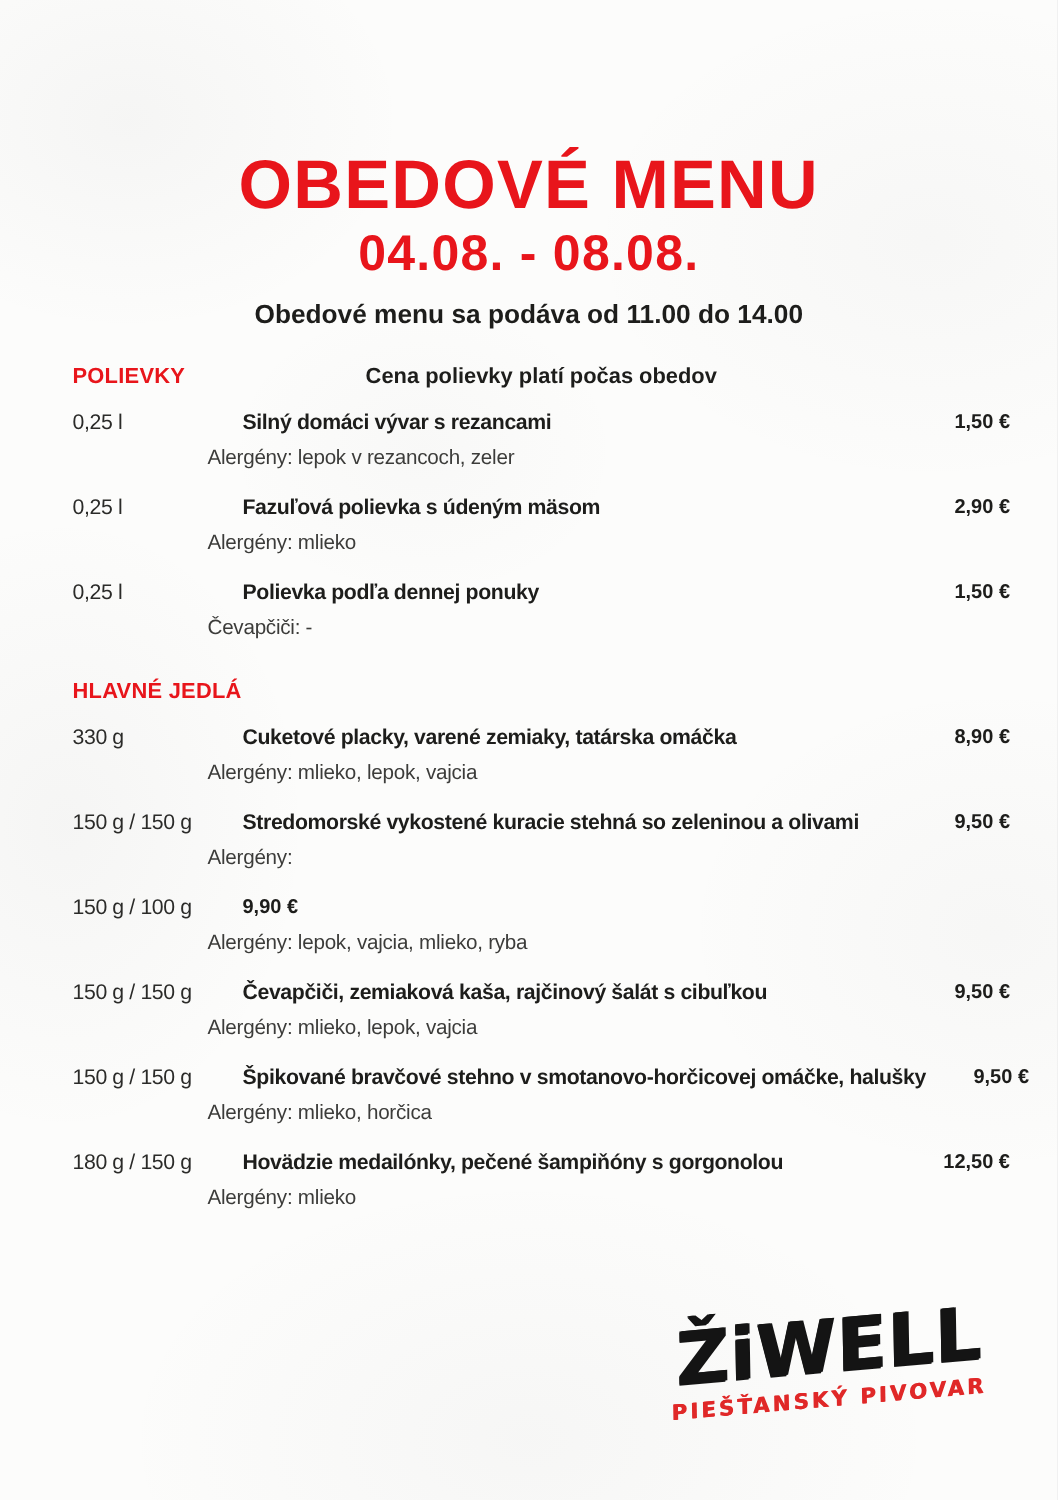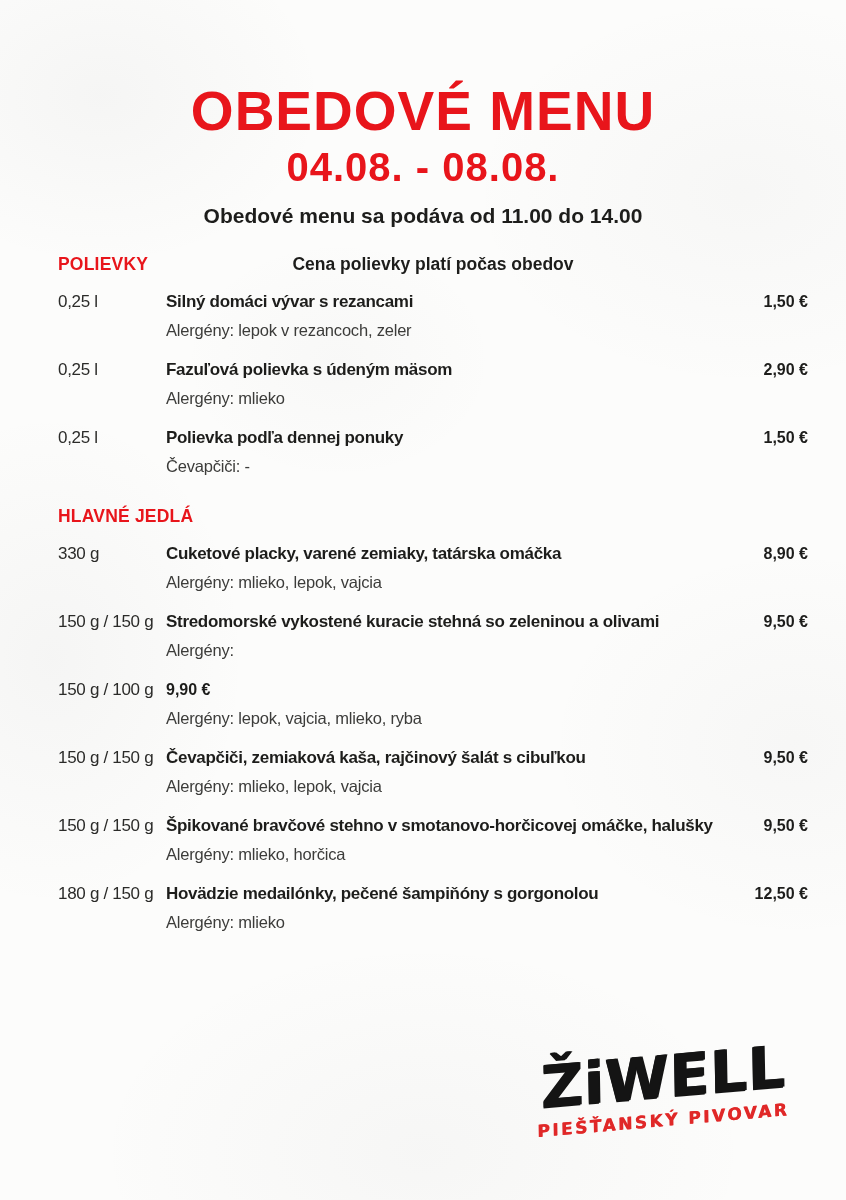--- a/index.html
+++ b/index.html
@@ -16,21 +16,21 @@
     background-image:
       radial-gradient(ellipse 340px 260px at 12% 8%,  rgba(120,120,120,0.05), transparent 65%),
       radial-gradient(ellipse 420px 300px at 88% 16%, rgba(120,120,120,0.04), transparent 65%),
       radial-gradient(ellipse 300px 380px at 6% 55%,  rgba(120,120,120,0.05), transparent 65%),
       radial-gradient(ellipse 380px 300px at 94% 62%, rgba(120,120,120,0.04), transparent 65%),
       radial-gradient(ellipse 500px 320px at 50% 96%, rgba(120,120,120,0.045), transparent 65%),
       radial-gradient(ellipse 260px 200px at 40% 30%, rgba(130,130,130,0.03), transparent 60%);
     color: #1d1d1b;
   }
 
-  .header { padding-top: 84px; text-align: center; }
+  .header { padding-top: 120px; text-align: center; }
   .title {
     color: #e8151b;
     font-size: 55px;
     font-weight: bold;
     letter-spacing: 1px;
     line-height: 1.0;
   }
   .date-range {
     color: #e8151b;
     font-size: 40px;
@@ -71,20 +71,21 @@
     font-size: 17.5px;
     font-weight: bold;
     white-space: nowrap;
   }
 
   .menu-item { margin-bottom: 12px; }
   .item-main {
     display: flex;
     align-items: center;
     line-height: 28px;
+    gap: 28px;
   }
   .item-qty {
     flex: 0 0 108px;
     font-size: 17px;
     color: #2b2b29;
     letter-spacing: -0.3px;
     white-space: nowrap;
   }
   .item-name {
     flex: 1 1 auto;

